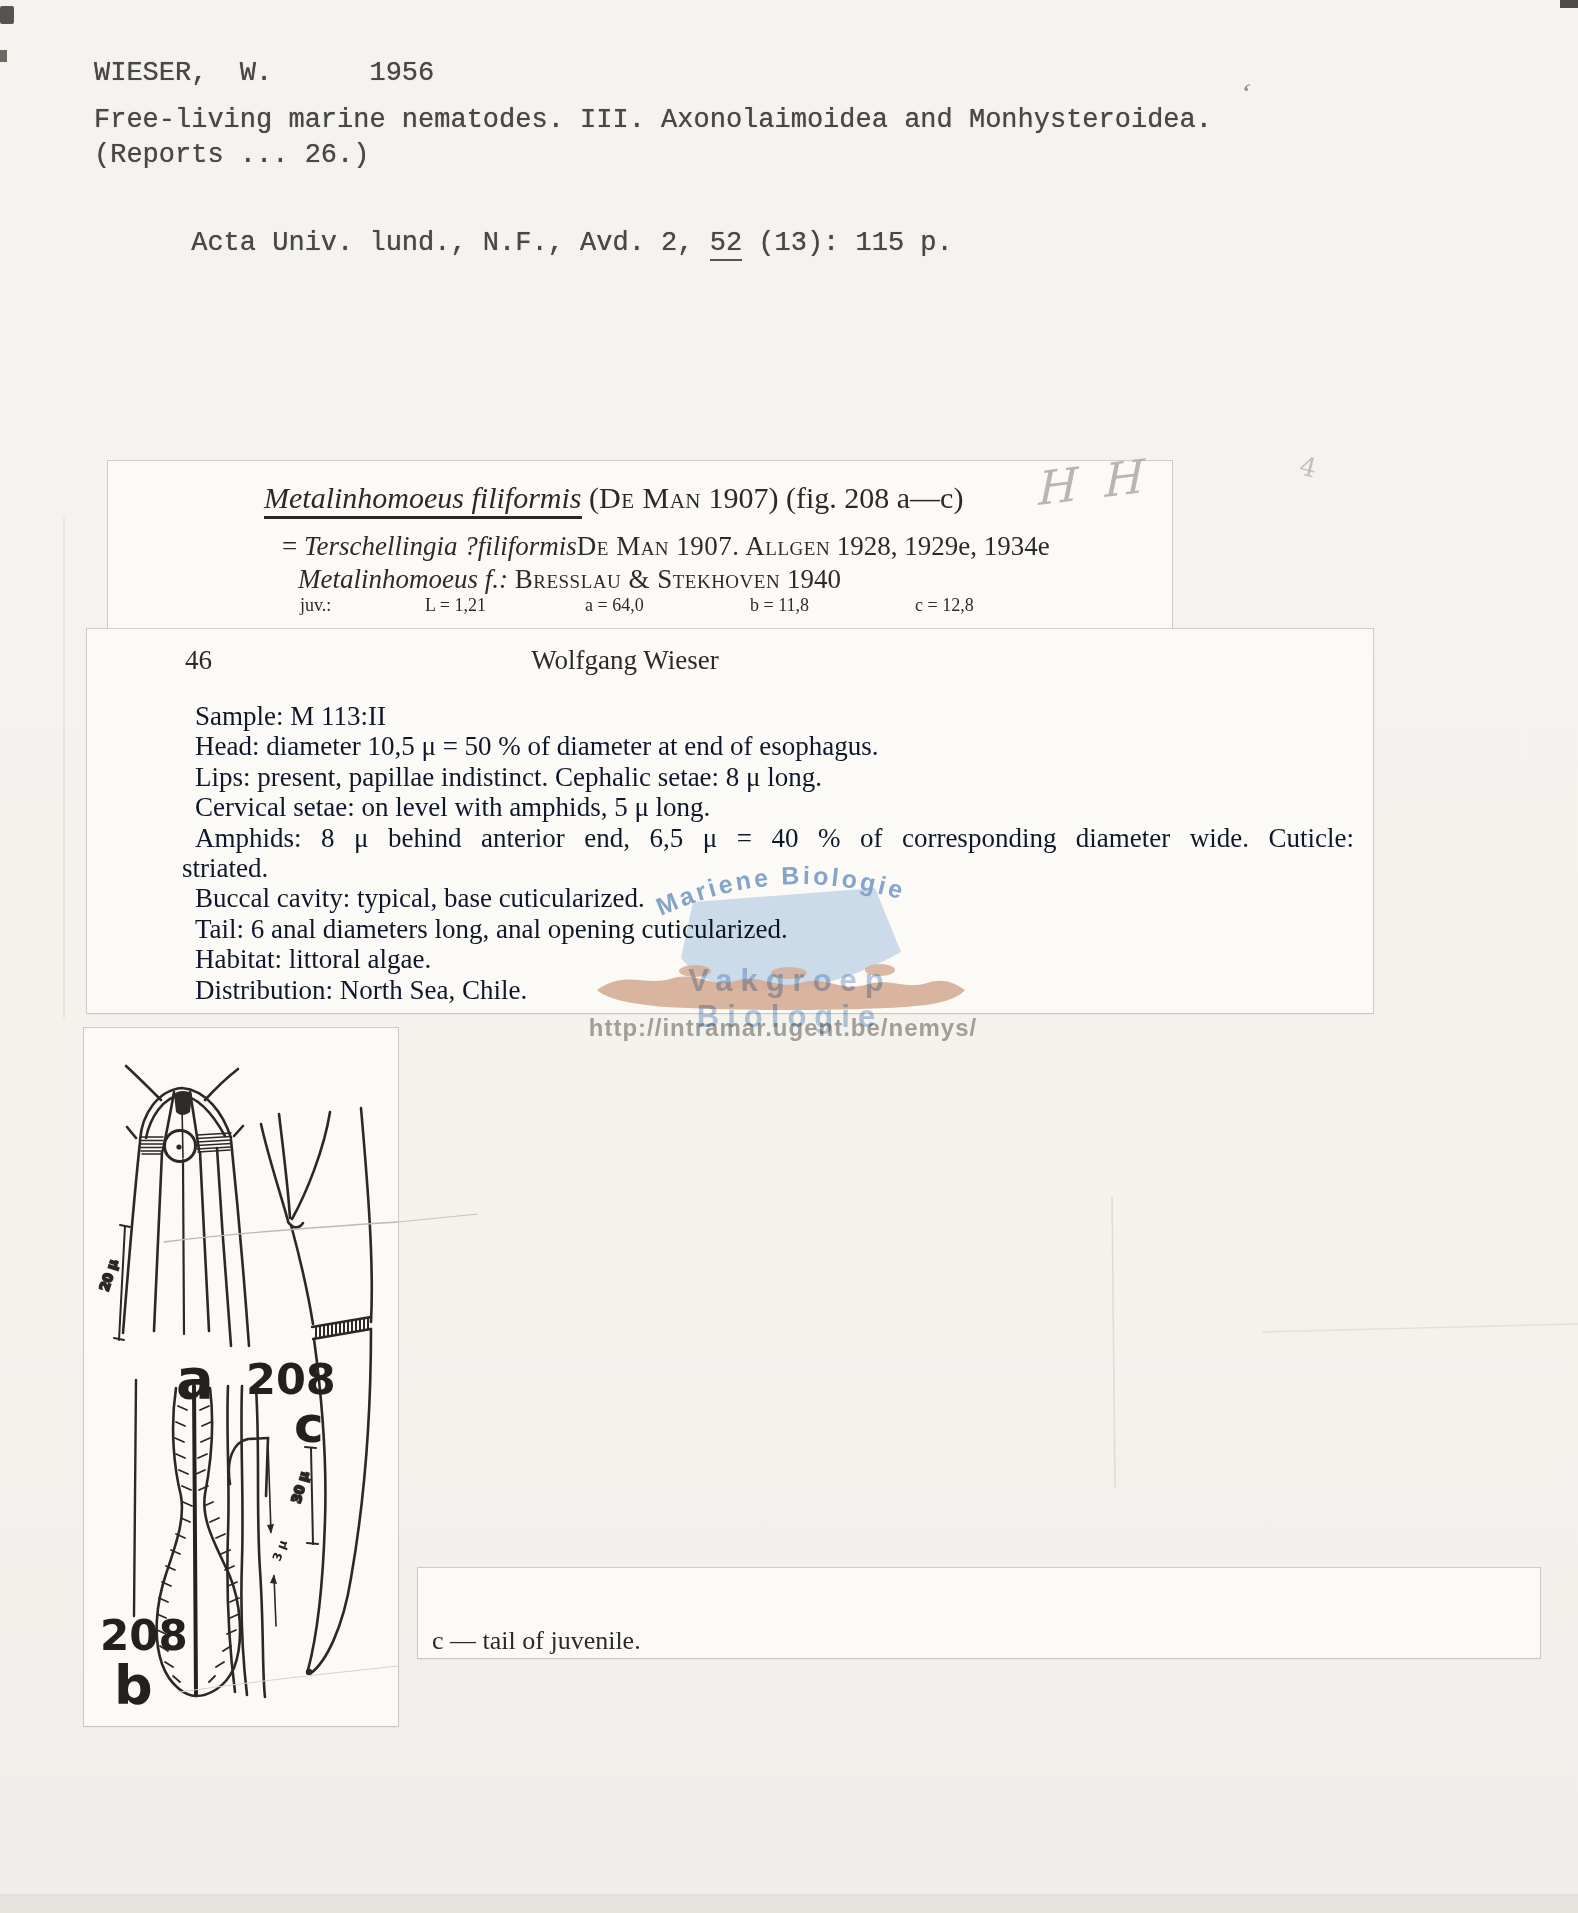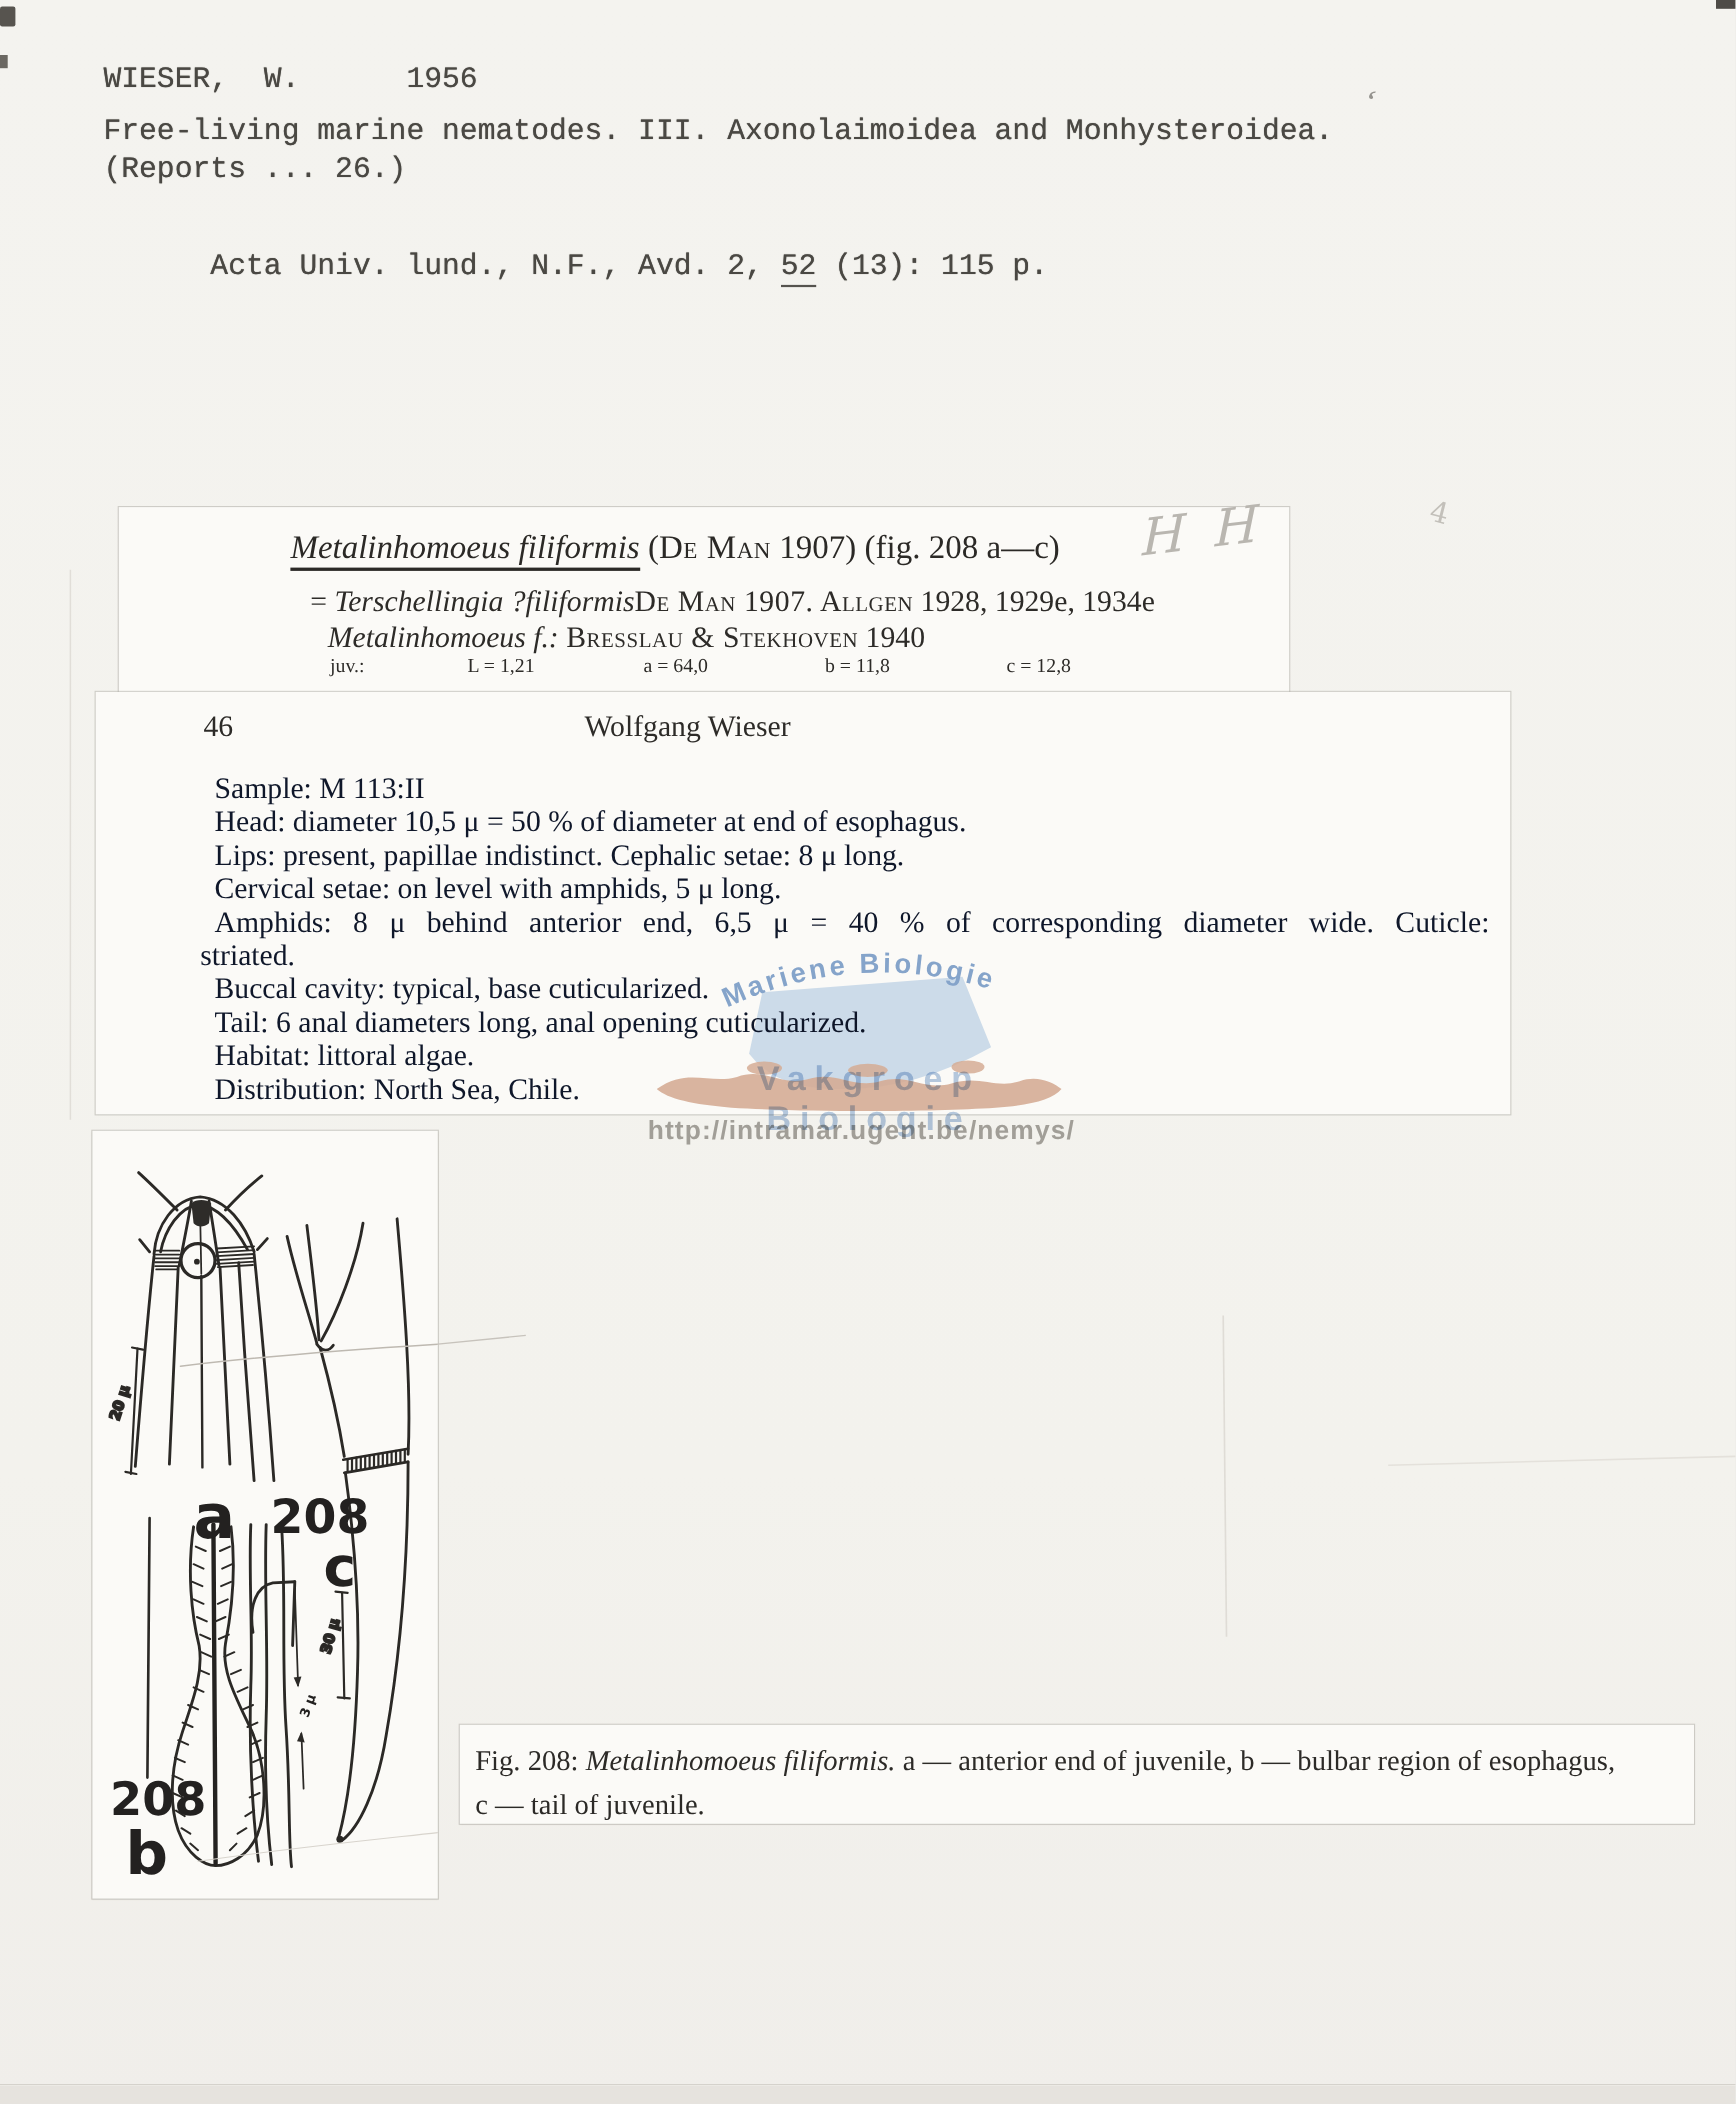--- a/index.html
+++ b/index.html
@@ -206,23 +206,20 @@
         <text x="30" y="676" font-size="54">b</text>
       </g>
       <g fill="none" stroke-linecap="round">
         <path d="M80,214 C160,204 250,198 314,194" stroke="#beb9b1" stroke-width="1.3"></path>
         <path d="M96,664 C180,652 260,644 314,638" stroke="#d8d4cd" stroke-width="1"></path>
       </g>
     </svg>
   </div>
 
   <div class="clip clipcap">
-    <div class="cap-line capl1">
-      <span>Fig. 208: </span><span class="it">Metalinhomoeus filiformis.</span><span> a — anterior end of juvenile, b — bulbar region of esophagus,</span>
-    </div>
     <div class="cap-line capl2">c — tail of juvenile.</div>
   </div>
 
   <div class="pencil-hh">H H</div>
   <div class="pencil-tick">4</div>
   <div class="pencil-apos">ʻ</div>
 
   <svg class="overlay">
     <line x1="398" y1="1222" x2="478" y2="1214" stroke="#c7c3bc" stroke-width="1.2"></line>
     <line x1="1112" y1="1196" x2="1115" y2="1488" stroke="#dfdcd6" stroke-width="1.5"></line>

